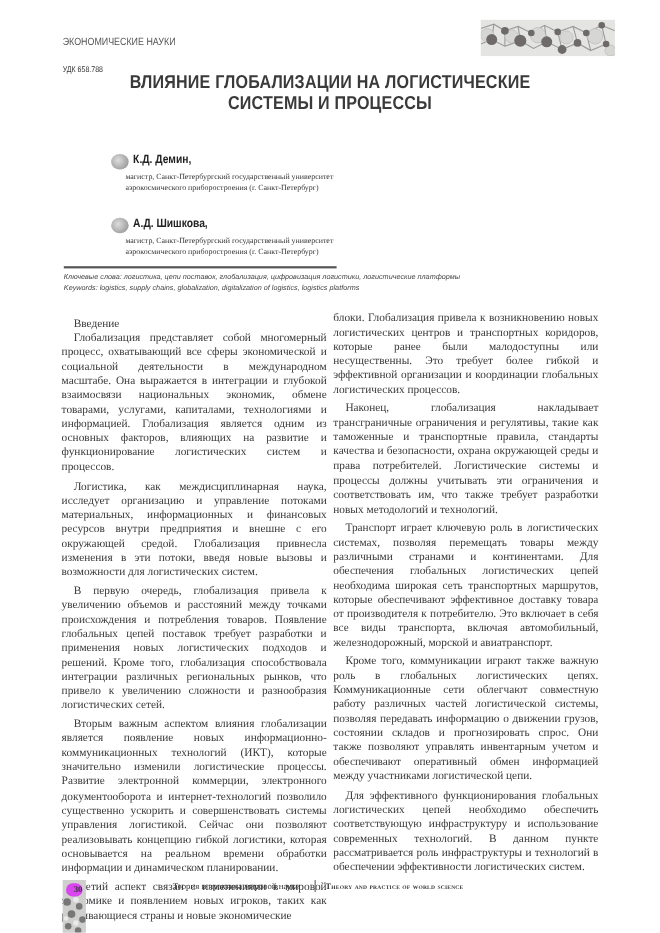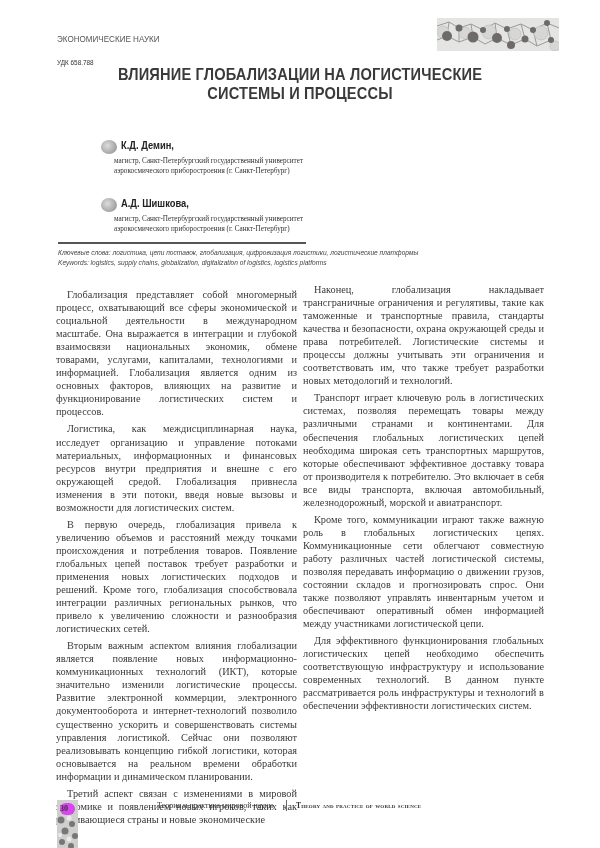--- a/index.html
+++ b/index.html
@@ -14,21 +14,21 @@
   .author .aff { position:absolute; left:7px; top:17px; font-family:Liberation Serif, serif; font-size:7.2px; line-height:10px; color:#333; white-space:nowrap; }
   .kw-rule { position:absolute; left:58px; top:242px; width:248px; height:2px; background:#555; }
   .kw { position:absolute; left:58px; top:248px; font-family:"Liberation Sans", sans-serif; font-style:italic; font-size:6.6px; line-height:10px; color:#444; white-space:nowrap; }
   .col { position:absolute; top:288px; width:241px; font-size:10.3px; line-height:13.05px; color:#3a3a3a; text-align:justify; hyphens:manual; }
   .col.left { left:56px; }
   .col.right { left:303px; top:283px; }
   .col p { margin:0 0 4px 0; text-indent:11px; }
   .col p.head { text-indent:11px; margin-bottom:0; }
   .col p.cont { text-indent:0; }
   .footer-badge { position:absolute; left:57px; top:800px; width:21px; height:48px; overflow:hidden; background:#ccc; }
-  .footer-num { position:absolute; left:3px; top:3px; width:15px; height:12px; border-radius:6px; background:#d946ef; font-size:8px; font-weight:bold; text-align:left; line-height:12px; color:#333; }
+  .footer-num { position:absolute; left:3px; top:3px; width:15px; height:12px; border-radius:6px; background:#d946ef; font-size:8px; font-weight:bold; text-align:right; line-height:12px; color:#333; }
   .footer-text { position:absolute; top:801px; font-size:8px; color:#333; white-space:nowrap; }
   .footer-ru { left:157px; }
   .footer-sep { left:286px; width:1px; height:11px; background:#666; top:800px; position:absolute; }
   .footer-en { left:296px; font-variant:small-caps; font-weight:bold; font-size:7.5px; letter-spacing:0.2px; }
 </style>
 </head>
 <body>
 
 <div class="section-label">ЭКОНОМИЧЕСКИЕ НАУКИ</div>
 
@@ -85,27 +85,29 @@
   </div>
 </div>
 
 <div class="kw-rule"></div>
 <div class="kw">
   <div>Ключевые слова: логистика, цепи поставок, глобализация, цифровизация логистики, логистические платформы</div>
   <div>Keywords:  logistics, supply chains, globalization, digitalization of logistics, logistics platforms</div>
 </div>
 
 <div class="col left" id="col-left">
+    <p class="head">Введение</p>
     <p class="">Глобализация представляет собой многомерный процесс, охватывающий все сферы экономической и социальной деятельности в международном масштабе. Она выражается в интеграции и глубокой взаимосвязи национальных экономик, обмене товарами, услугами, капиталами, технологиями и информацией. Глобализация является одним из основных факторов, влияющих на развитие и функционирование логистических систем и процессов.</p>
     <p class="">Логистика, как междисциплинарная наука, исследует организацию и управление потоками материальных, информационных и финансовых ресурсов внутри предприятия и внешне с его окружающей средой. Глобализация привнесла изменения в эти потоки, введя новые вызовы и возможности для логистических систем.</p>
     <p class="">В первую очередь, глобализация привела к увеличению объемов и расстояний между точками происхождения и потребления товаров. Появление глобальных цепей поставок требует разработки и применения новых логистических подходов и решений. Кроме того, глобализация способствовала интеграции различных региональных рынков, что привело к увеличению сложности и разнообразия логистических сетей.</p>
     <p class="">Вторым важным аспектом влияния глобализации является появление новых информационно-коммуникационных технологий (ИКТ), которые значительно изменили логистические процессы. Развитие электронной коммерции, электронного документооборота и интернет-технологий позволило существенно ускорить и совершенствовать системы управления логистикой. Сейчас они позволяют реализовывать концепцию гибкой логистики, которая основывается на реальном времени обработки информации и динамическом планировании.</p>
     <p class="">Третий аспект связан с изменениями в мировой экономике и появлением новых игроков, таких как развивающиеся страны и новые экономические</p>
   </div>
 <div class="col right" id="col-right">
+    <p class="cont">блоки. Глобализация привела к возникновению новых логистических центров и транспортных коридоров, которые ранее были малодоступны или несущественны. Это требует более гибкой и эффективной организации и координации глобальных логистических процессов.</p>
     <p class="">Наконец, глобализация накладывает трансграничные ограничения и регулятивы, такие как таможенные и транспортные правила, стандарты качества и безопасности, охрана окружающей среды и права потребителей. Логистические системы и процессы должны учитывать эти ограничения и соответствовать им, что также требует разработки новых методологий и технологий.</p>
     <p class="">Транспорт играет ключевую роль в логистических системах, позволяя перемещать товары между различными странами и континентами. Для обеспечения глобальных логистических цепей необходима широкая сеть транспортных маршрутов, которые обеспечивают эффективное доставку товара от производителя к потребителю. Это включает в себя все виды транспорта, включая автомобильный, железнодорожный, морской и авиатранспорт.</p>
     <p class="">Кроме того, коммуникации играют также важную роль в глобальных логистических цепях. Коммуникационные сети облегчают совместную работу различных частей логистической системы, позволяя передавать информацию о движении грузов, состоянии складов и прогнозировать спрос. Они также позволяют управлять инвентарным учетом и обеспечивают оперативный обмен информацией между участниками логистической цепи.</p>
     <p class="">Для эффективного функционирования глобальных логистических цепей необходимо обеспечить соответствующую инфраструктуру и использование современных технологий. В данном пункте рассматривается роль инфраструктуры и технологий в обеспечении эффективности логистических систем.</p>
   </div>
 
 <div class="footer-badge">
   <svg width="21" height="48" viewBox="0 0 21 48" style="position:absolute;left:0;top:0;">
     <rect width="21" height="48" fill="#cfcfcd"></rect>
     <g fill="#777">

